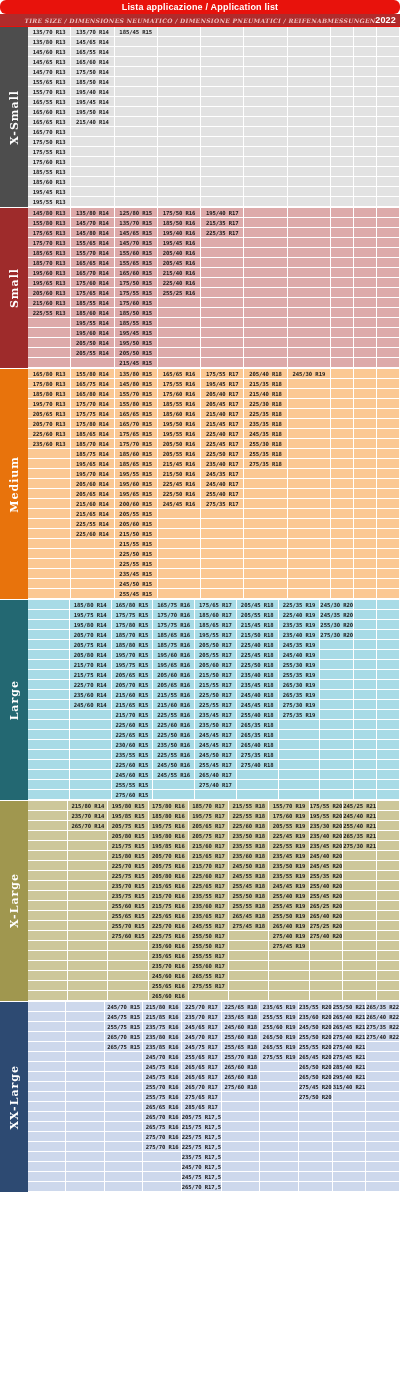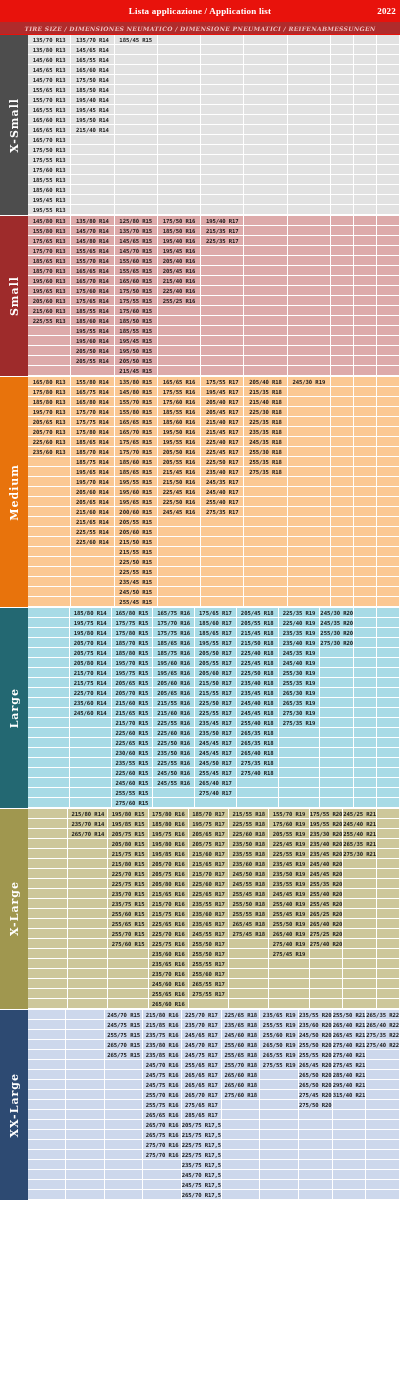--- a/index.html
+++ b/index.html
@@ -1,23 +1,23 @@
 <!DOCTYPE html>
 <html><head>
 <meta charset="utf-8">
 <style>
   html,body{margin:0;padding:0;background:#ffffff;}
   body{width:400px;font-family:"DejaVu Sans Mono",monospace;}
   .page{width:400px;height:1400px;position:relative;overflow:hidden;background:#fff;}
 
   
-  .titlebar{height:22px;background:#e8120c;color:#ffffff;display:flex;align-items:center;
-            justify-content:center;position:relative;font-family:Liberation Serif, serif;
-            font-weight:bold;font-size:9px;letter-spacing:.2px;}
-  .titlebar .year{position:absolute;right:4px;top:4px;line-height:14px;font-size:9px;font-weight:bold;}
+  .titlebar{height:14px;background:#e8120c;color:#ffffff;display:flex;align-items:center;
+            justify-content:center;position:relative;font-family:Liberation Sans, sans-serif;
+            font-weight:bold;font-size:9px;letter-spacing:.2px;border-radius:6px;}
+  .titlebar .year{position:absolute;right:4px;top:13px;line-height:14px;font-size:9px;font-weight:bold;}
 
   
   .subbar{height:12px;background:#b02b2b;color:#f3bdbd;display:flex;align-items:center;
           justify-content:center;font-style:italic;font-weight:bold;font-size:6px;
           font-family:"DejaVu Serif",serif;letter-spacing:.3px;border-bottom:1px solid #e8120c;}
   .subbar span{white-space:nowrap;}
 
   
   .colhead{display:flex;height:19px;background:#ffffff;}
   .colhead .stub{width:28px;background:#ffffff;flex:0 0 28px;}

